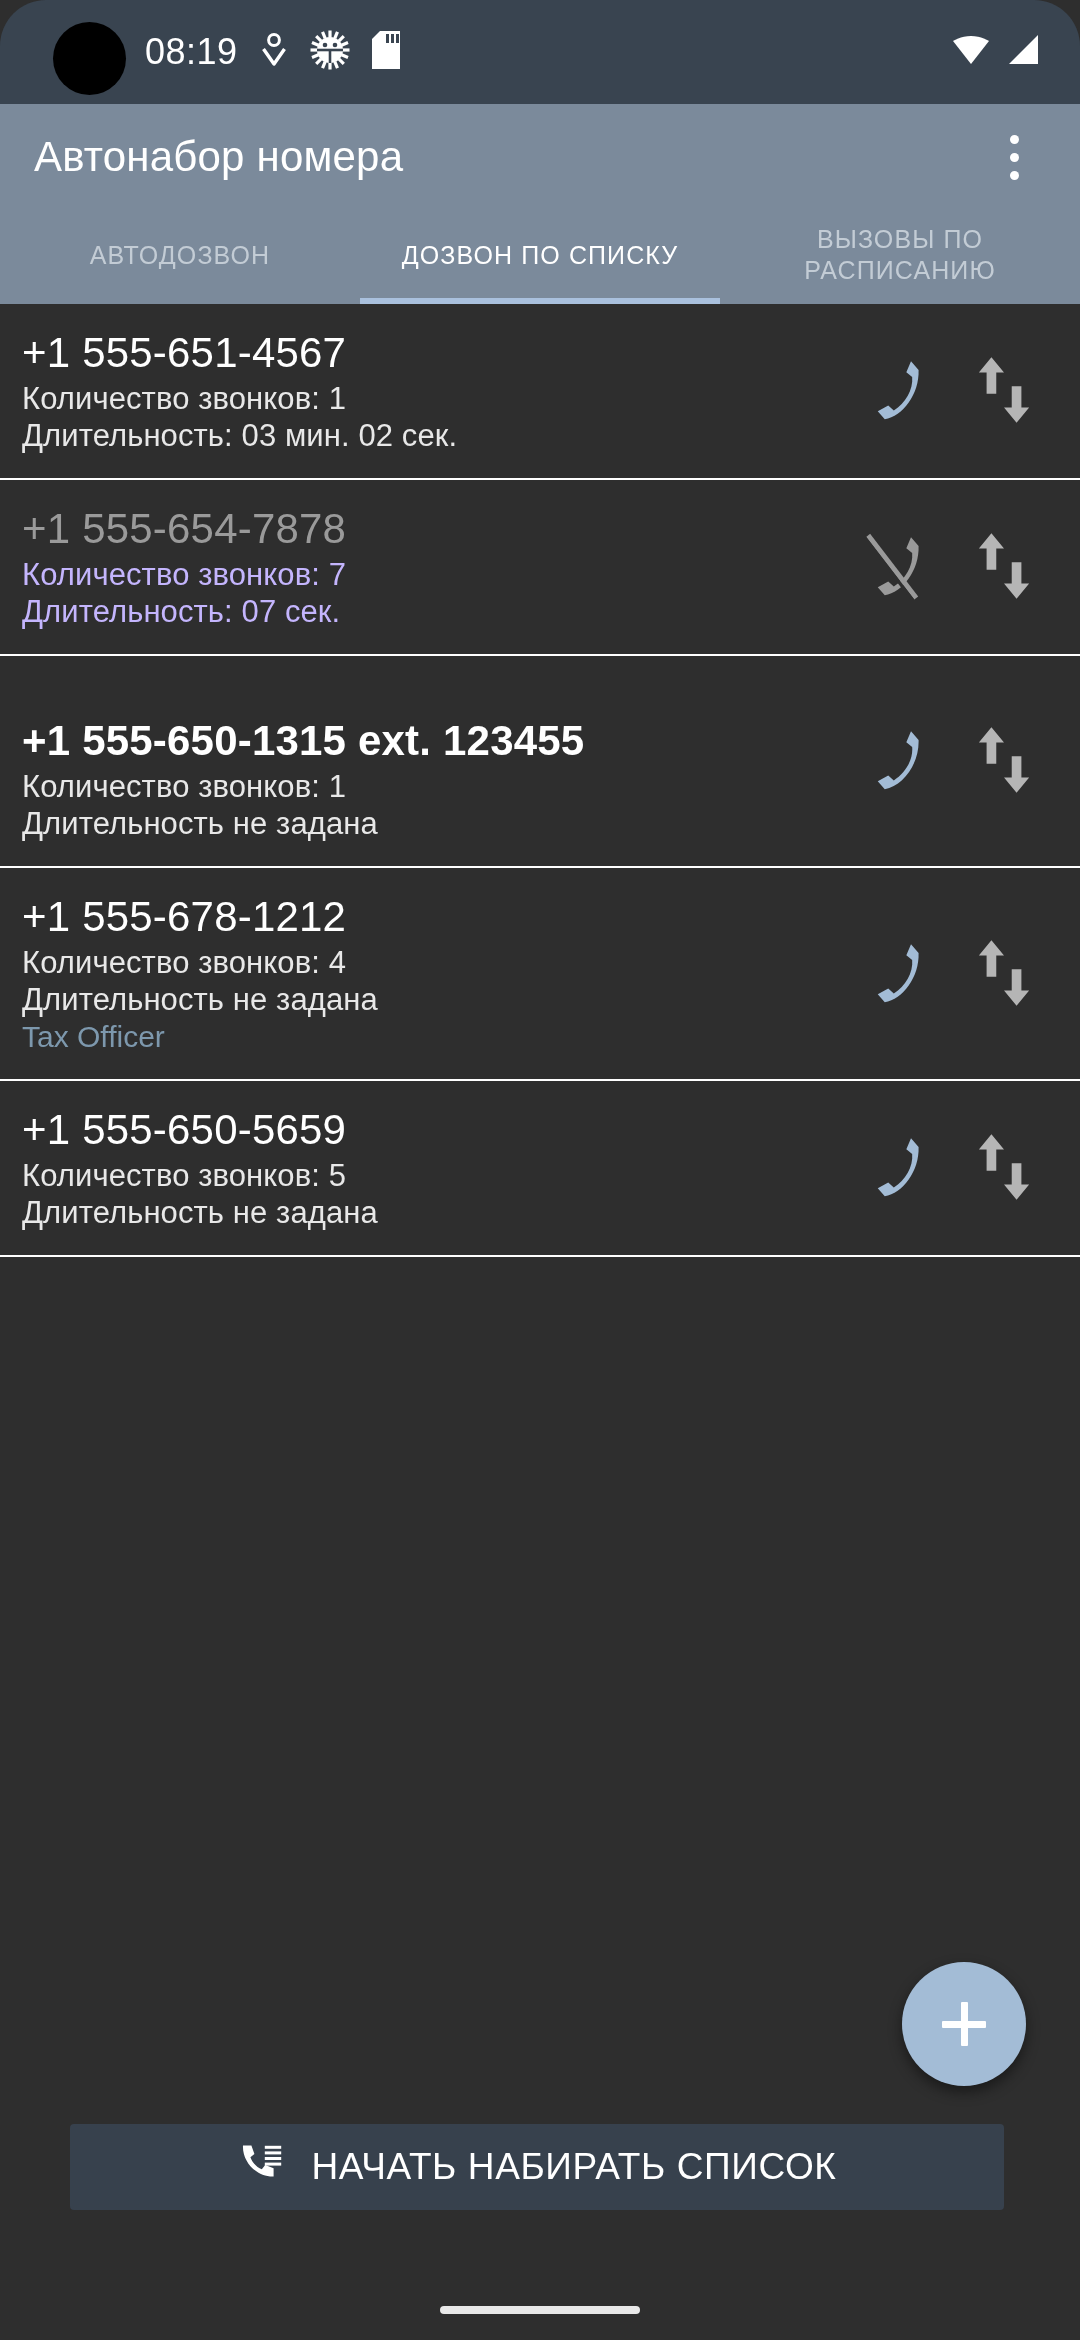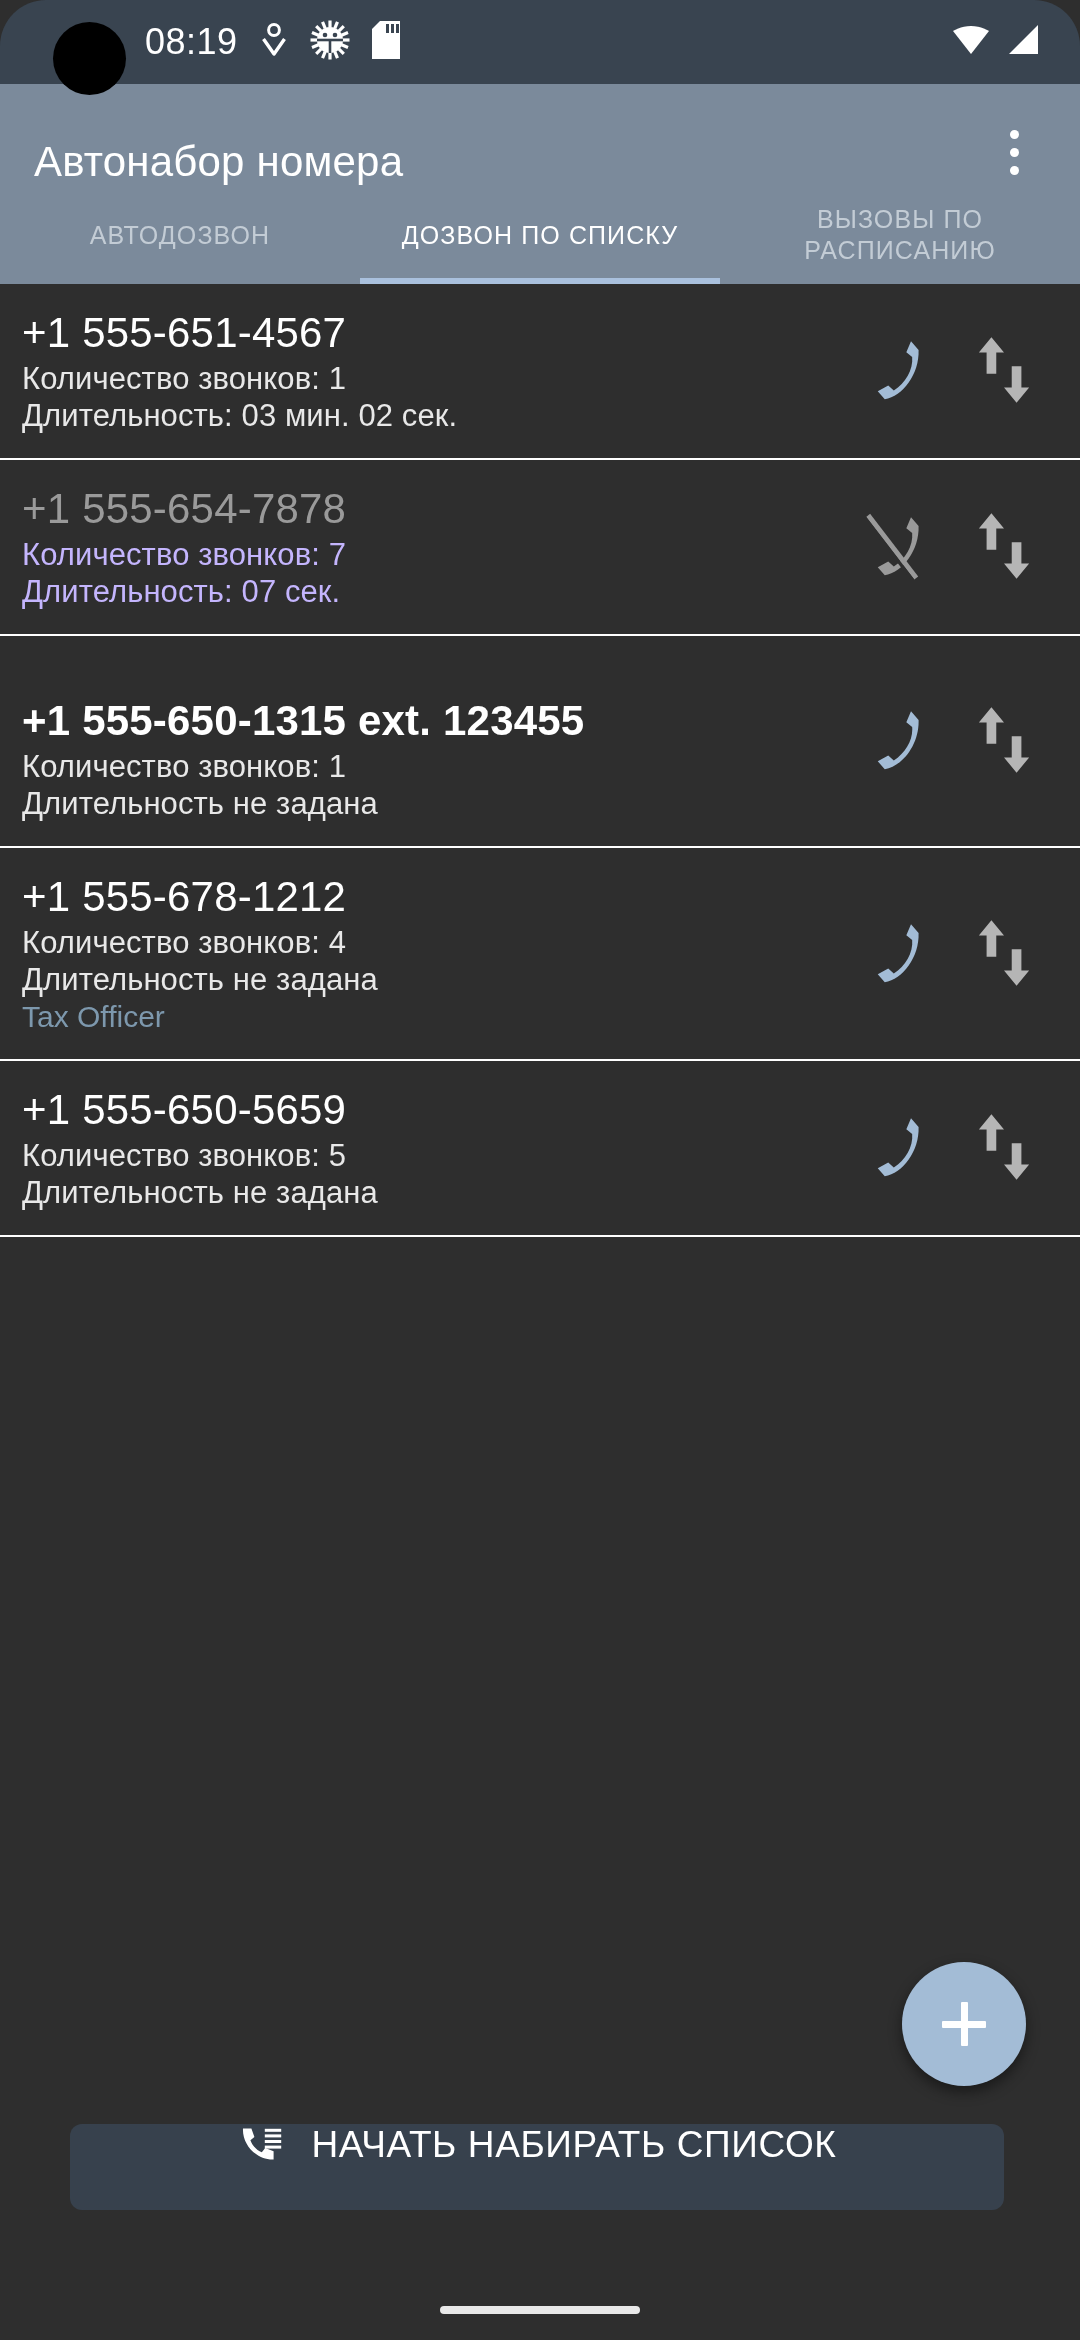--- a/index.html
+++ b/index.html
@@ -12,21 +12,21 @@
   .phone {
     position:relative;
     width:1080px; height:2340px;
     background:#2e2e2e;
     overflow:hidden;
   }
 
   
   .statusbar {
     position:relative;
-    height:84px;
+    height:104px;
     background:#394450;
     border-top-left-radius:46px;
     border-top-right-radius:46px;
     display:flex; align-items:center;
     padding:0 40px;
   }
   .camera-hole {
     position:absolute;
     left:53px; top:22px;
     width:73px; height:73px;
@@ -35,21 +35,21 @@
   }
   .sb-left { display:flex; align-items:center; gap:22px; margin-left:105px; }
   .sb-time { color:#fff; font-size:36px; letter-spacing:0.5px; line-height:1; }
   .sb-right { margin-left:auto; display:flex; align-items:center; gap:14px; }
   .sb-icon { display:block; }
 
   
   .appbar {
     height:102px;
     background:#7b8a9b;
-    display:flex; align-items:flex-end;
+    display:flex; align-items:center;
     padding:4px 38px 0 34px;
   }
   .appbar-title {
     color:#ffffff;
     font-size:42px;
     font-weight:400;
     letter-spacing:0.2px;
     flex:1;
   }
   .overflow-btn {
@@ -165,22 +165,22 @@
   .fab .plus-h { width:44px; height:7px; }
   .fab .plus-v { width:7px;  height:44px; }
 
   
   .bottom-btn {
     position:absolute;
     left:70px; right:76px;
     top:2124px;
     height:86px;
     background:#37414d;
-    border-radius:12px;
-    display:flex; justify-content:center;
+    border-radius:4px;
+    display:flex; align-items:center; justify-content:center;
     gap:26px;
     cursor:pointer;
   }
   .bottom-btn-label {
     color:#ffffff;
     font-size:37px;
     letter-spacing:0.6px;
     font-weight:400;
   }
 

